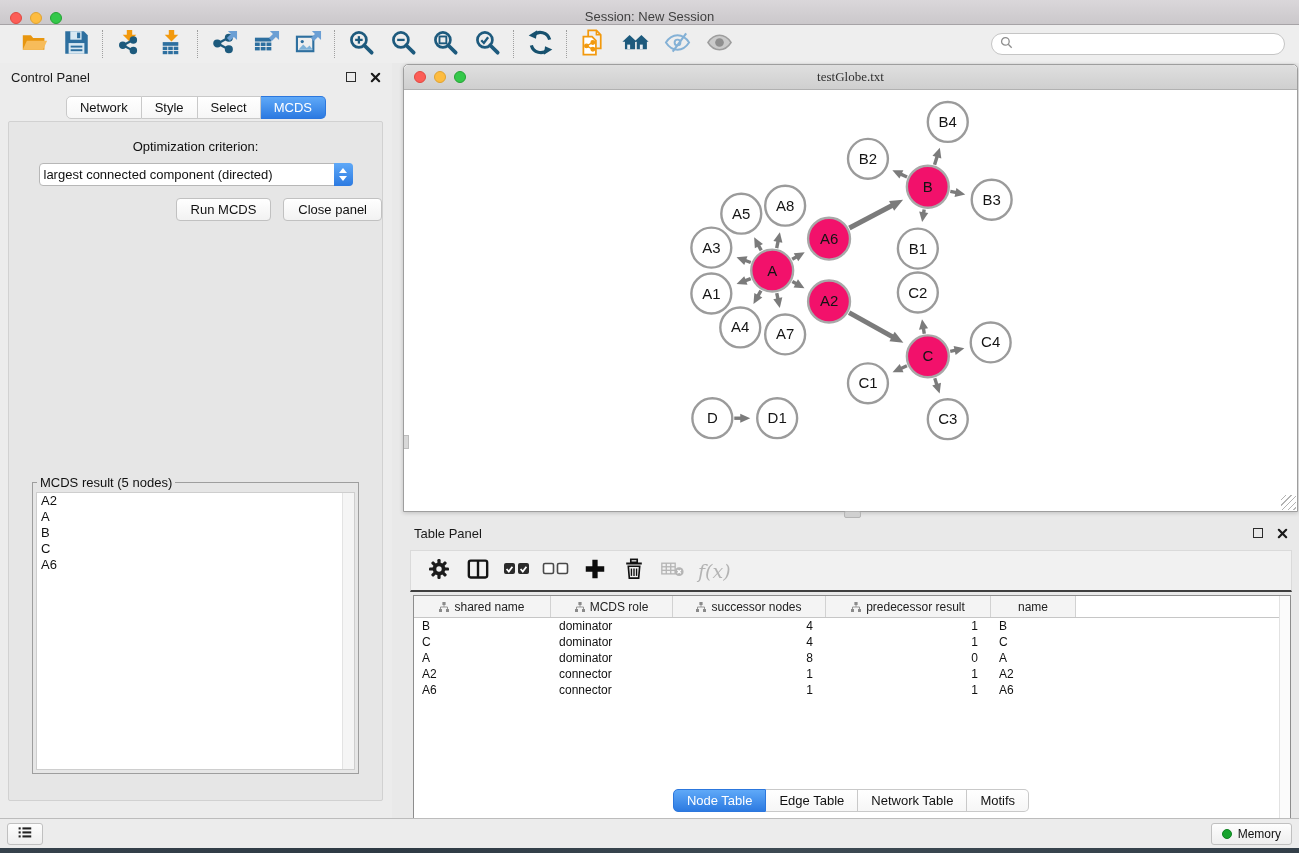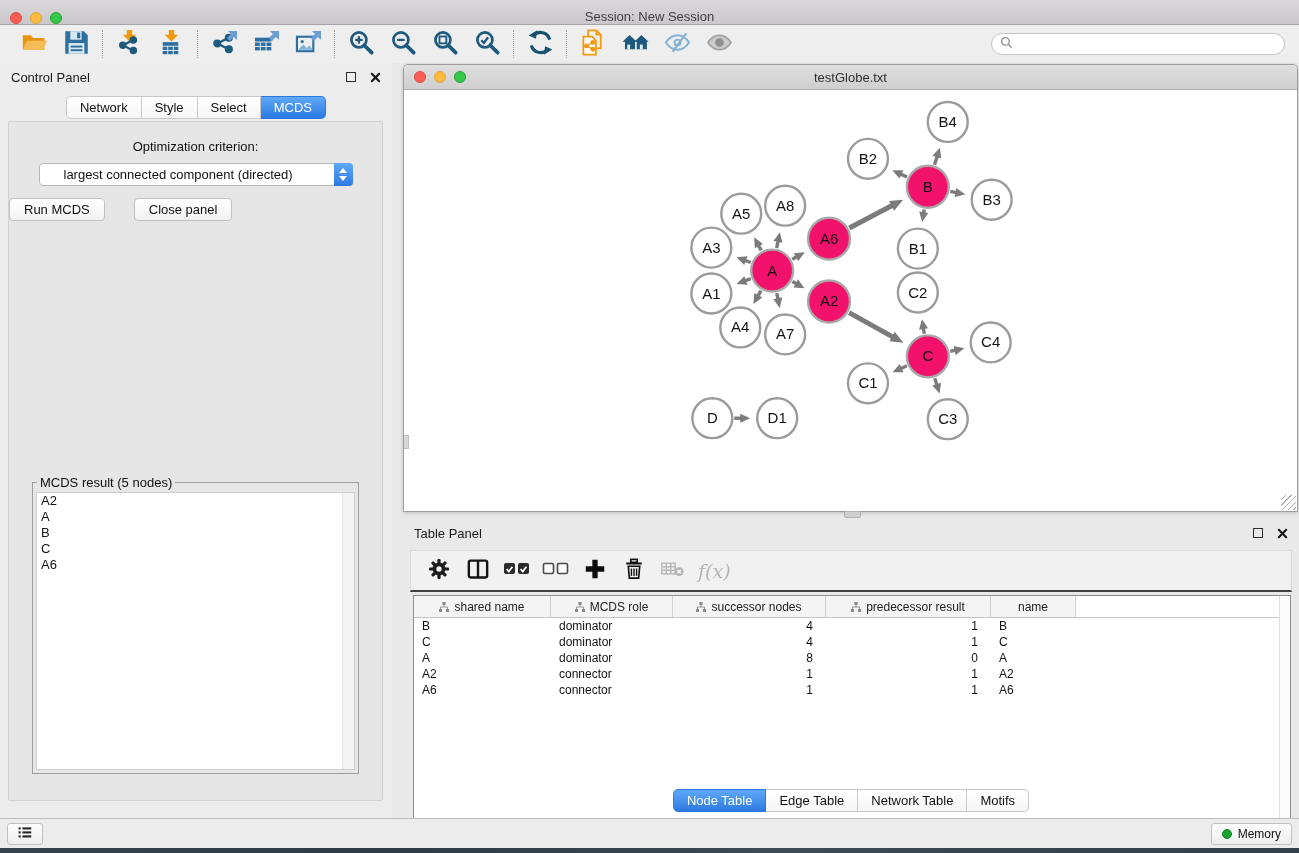--- a/index.html
+++ b/index.html
@@ -39,36 +39,36 @@
   .seg{display:inline-flex;}
   .seg button{background:linear-gradient(#ffffff,#f6f6f6);border:1px solid #c9c9c9;border-left:none;padding:3px 13px;font-size:13px;color:#111;font-family:inherit;}
   .seg button:first-child{border-left:1px solid #c9c9c9;border-radius:5px 0 0 5px;}
   .seg button:last-child{border-radius:0 5px 5px 0;}
   .seg button.active{background:linear-gradient(#5fa9f8,#2c7ae1);color:#fff;border-color:#2c77dd;text-align:right;}
   .cp-tabs{display:flex;justify-content:center;margin-top:5px;}
 
   .cp-content{position:absolute;left:8px;right:9px;top:58px;bottom:17px;background:#e6e6e6;border:1px solid #d1d1d1;border-radius:2px;}
   .opt-label{text-align:center;margin-top:17px;font-size:13px;color:#101010;}
   .selectbox{width:314px;height:23px;margin:9px auto 0;background:#fff;border:1px solid #b7b7b7;border-radius:4px;display:flex;align-items:center;box-sizing:border-box;position:relative;}
-  .select-value{flex:1;font-size:13px;padding-left:24px;color:#111;white-space:nowrap;overflow:hidden;}
+  .select-value{flex:1;font-size:13px;padding-left:4px;color:#111;white-space:nowrap;overflow:hidden;}
   .select-cap{width:19px;align-self:stretch;margin:-1px -1px -1px 0;border-radius:0 4px 4px 0;background:linear-gradient(#5fa9f8,#2c7ae1);display:flex;flex-direction:column;align-items:center;justify-content:center;gap:3px;}
   .tri-up{width:0;height:0;border-left:4px solid transparent;border-right:4px solid transparent;border-bottom:5px solid #fff;}
   .tri-down{width:0;height:0;border-left:4px solid transparent;border-right:4px solid transparent;border-top:5px solid #fff;}
-  .cp-buttons{display:flex;justify-content:flex-start;gap:29px;margin-top:12px;}
+  .cp-buttons{display:flex;justify-content:flex-end;gap:12px;margin-top:12px;}
   .btn{background:linear-gradient(#ffffff,#f2f2f2);border:1px solid #c1c1c1;border-radius:4px;padding:3px 14px;font-size:13px;color:#111;font-family:inherit;}
 
   .result-fieldset{position:absolute;left:7px;right:7px;top:337px;bottom:10px;border:1px solid #9e9e9e;margin:16px;padding:1px;background:transparent;}
   .result-fieldset legend{font-size:13px;color:#111;margin-left:3px;padding:0 3px;}
   .result-list{position:absolute;left:3px;right:3px;top:2px;bottom:3px;background:#fff;border:1px solid #cecece;overflow:hidden;}
   .result-scroll{position:absolute;right:0;top:0;bottom:0;width:11px;background:#f5f5f5;border-left:1px solid #e3e3e3;}
   .result-item{font-size:13px;line-height:16px;padding-left:4px;color:#111;}
 
   
   .network-window{position:absolute;left:403px;top:1px;width:895px;height:448px;background:#fff;border:1px solid #9e9e9e;border-radius:5px 5px 0 0;box-sizing:border-box;box-shadow:0 1px 4px rgba(0,0,0,.18);}
-  .nw-titlebar{height:24px;background:linear-gradient(#dfdfdf,#cfcfcf);border-bottom:1px solid #b1b1b1;border-radius:5px 5px 0 0;display:flex;align-items:center;position:relative;}
+  .nw-titlebar{height:24px;background:linear-gradient(#dfdfdf,#cfcfcf);border-bottom:1px solid #b1b1b1;border-radius:5px 5px 0 0;display:flex;align-items:center;position:relative;font-family:Liberation Serif, serif;}
   .nw-title{position:absolute;left:0;right:0;text-align:center;font-size:13px;color:#303030;}
   .nw-canvas{position:absolute;top:25px;left:0;right:0;bottom:0;background:#fff;overflow:hidden;}
   .nw-canvas svg{position:absolute;inset:0;width:100%;height:100%;}
   .edge-handle{position:absolute;left:0;top:345px;width:5px;height:14px;background:#d8d8d8;border:1px solid #bdbdbd;border-left:none;box-sizing:border-box;}
   .resize-grip{position:absolute;right:1px;bottom:1px;width:15px;height:15px;background:repeating-linear-gradient(135deg,transparent 0 3px,#b3b3b3 3px 4px);border-bottom-right-radius:2px;}
 
   
   .table-panel{position:absolute;left:403px;top:450px;right:0;bottom:0;}
   .splitter-handle{position:absolute;top:-2px;left:441px;width:17px;height:7px;background:#d0d0d0;border:1px solid #b4b4b4;border-radius:2px;box-sizing:border-box;}
   .tp-header{position:absolute;top:7px;left:0;right:0;height:26px;display:flex;align-items:center;padding:0 11px;font-size:13px;color:#1a1a1a;box-sizing:border-box;}

